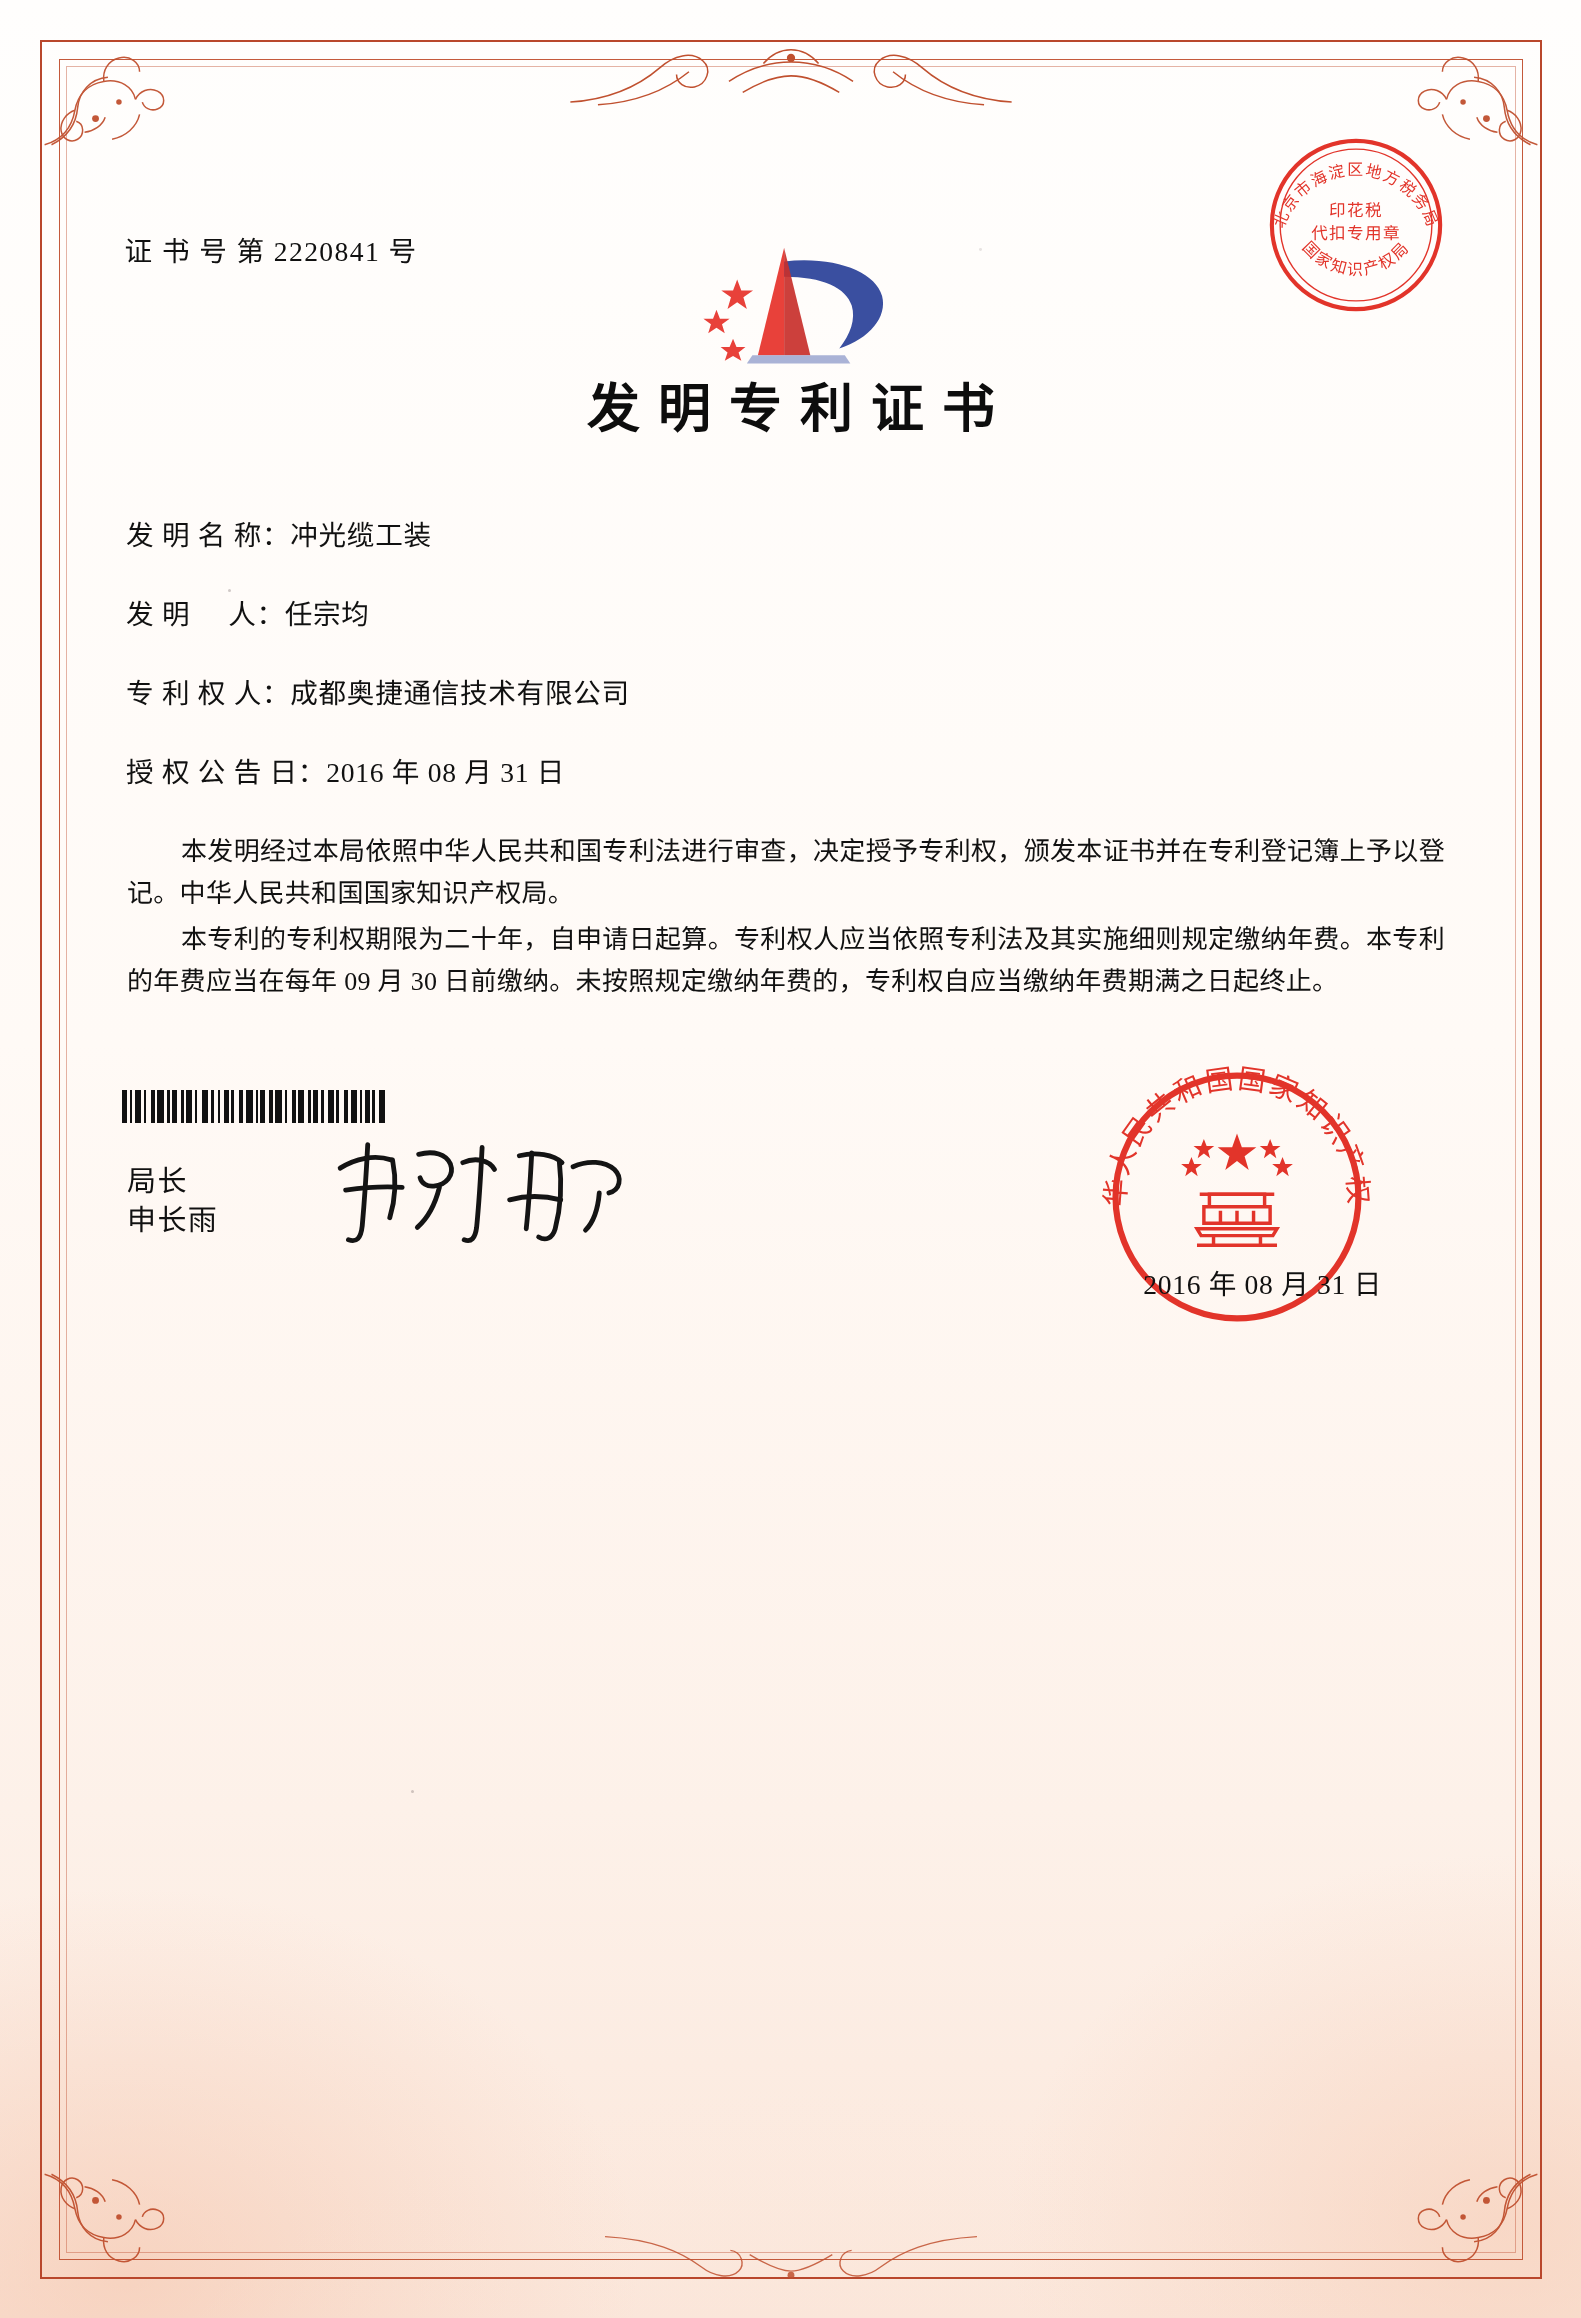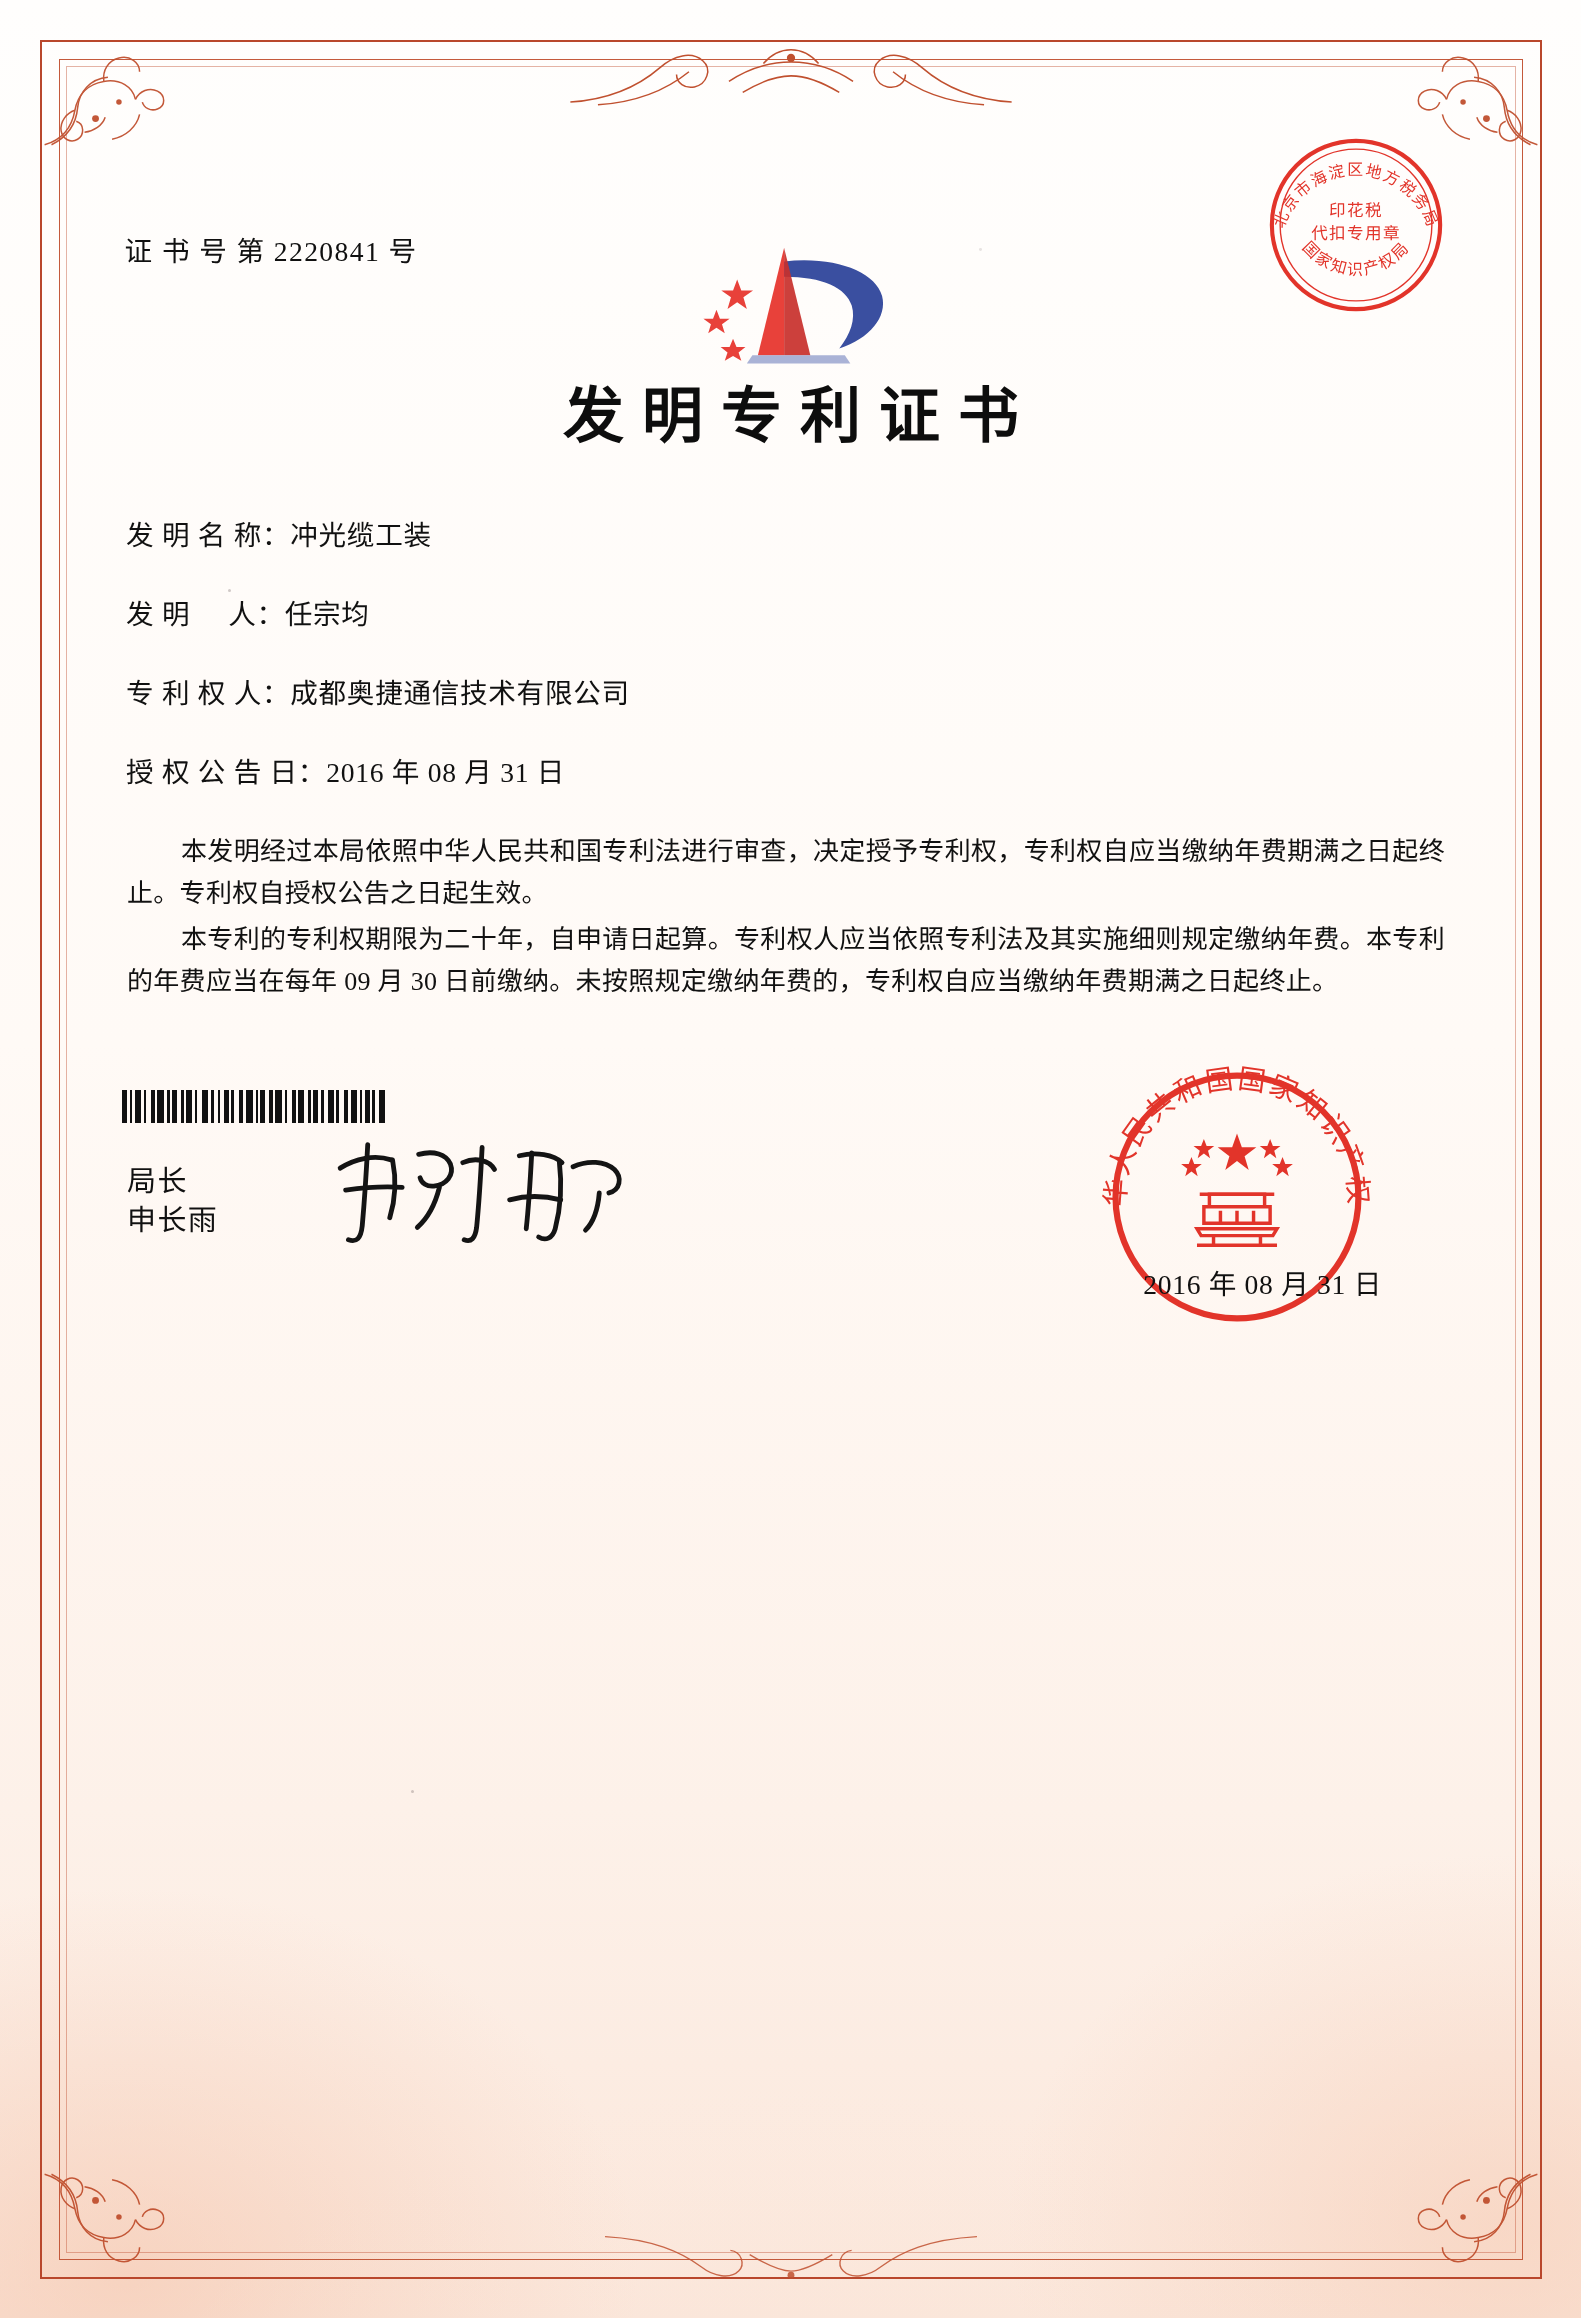--- a/index.html
+++ b/index.html
@@ -106,21 +106,21 @@
     height: 138px;
   }
   .logo svg { width: 100%; height: 100%; display: block; }
 
   
   .main-title {
     position: absolute;
     left: 0; right: 0;
     top: 269px;
     text-align: center;
-    font-size: 61px;
+    font-size: 53px;
     font-weight: bold;
     letter-spacing: 18px;
     text-indent: 18px;
     color: #0d0d0d;
     font-family: "Liberation Serif", "DejaVu Serif", serif;
   }
 
   
   .fields {
     position: absolute;
@@ -368,21 +368,21 @@
         <span class="field-label">专 利 权 人：</span>
         <span class="field-value">成都奥捷通信技术有限公司</span>
       </div>
       <div class="field-row">
         <span class="field-label">授 权 公 告 日：</span>
         <span class="field-value">2016 年 08 月 31 日</span>
       </div>
     </div>
 
     <div class="body-text">
-      <p>本发明经过本局依照中华人民共和国专利法进行审查，决定授予专利权，专利权自应当缴纳年费期满之日起终止。专利权自授权公告之日起生效。</p>
+      <p>本发明经过本局依照中华人民共和国专利法进行审查，决定授予专利权，颁发本证书并在专利登记簿上予以登记。中华人民共和国国家知识产权局。</p>
       <p>本专利的专利权期限为二十年，自申请日起算。专利权人应当依照专利法及其实施细则规定缴纳年费。本专利的年费应当在每年 09 月 30 日前缴纳。未按照规定缴纳年费的，专利权自应当缴纳年费期满之日起终止。</p>
     </div>
 
     <div class="barcode">
       <i style="width:4.8px"></i>
         <i style="width:2.8px;background:transparent"></i>
       <i style="width:2.1px"></i>
         <i style="width:3.4px;background:transparent"></i>
       <i style="width:6.2px"></i>
         <i style="width:2.8px;background:transparent"></i>

